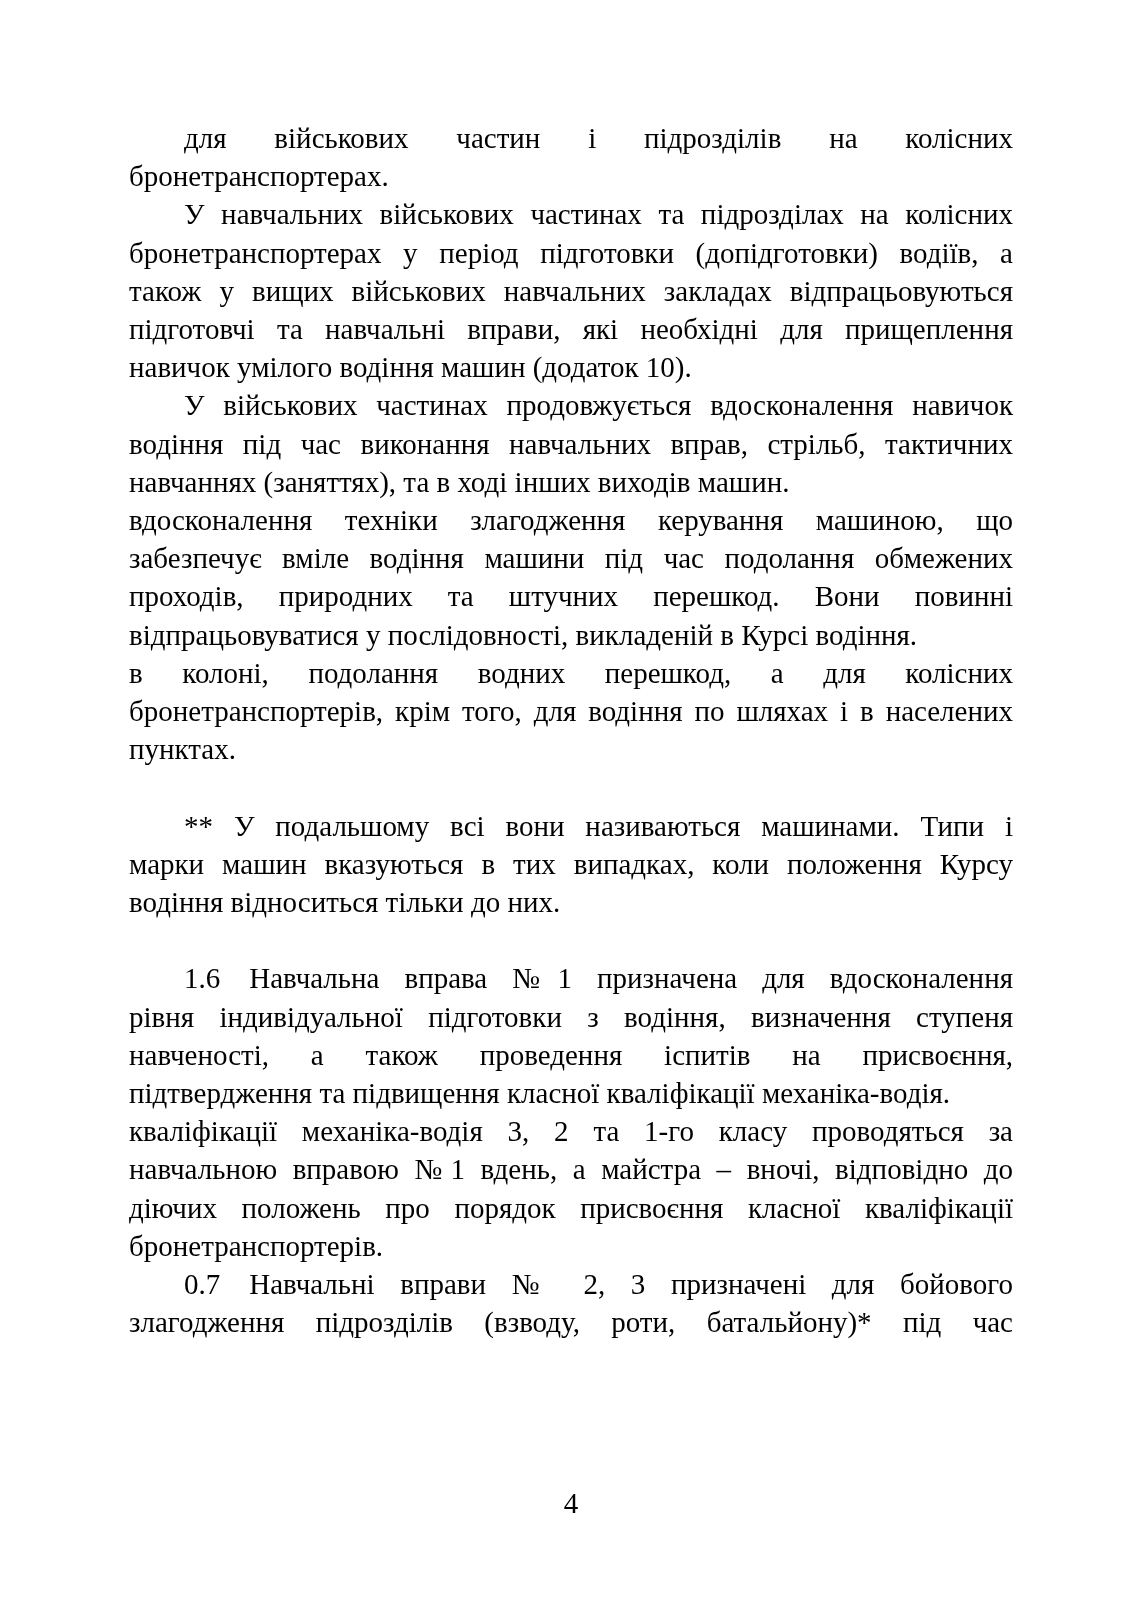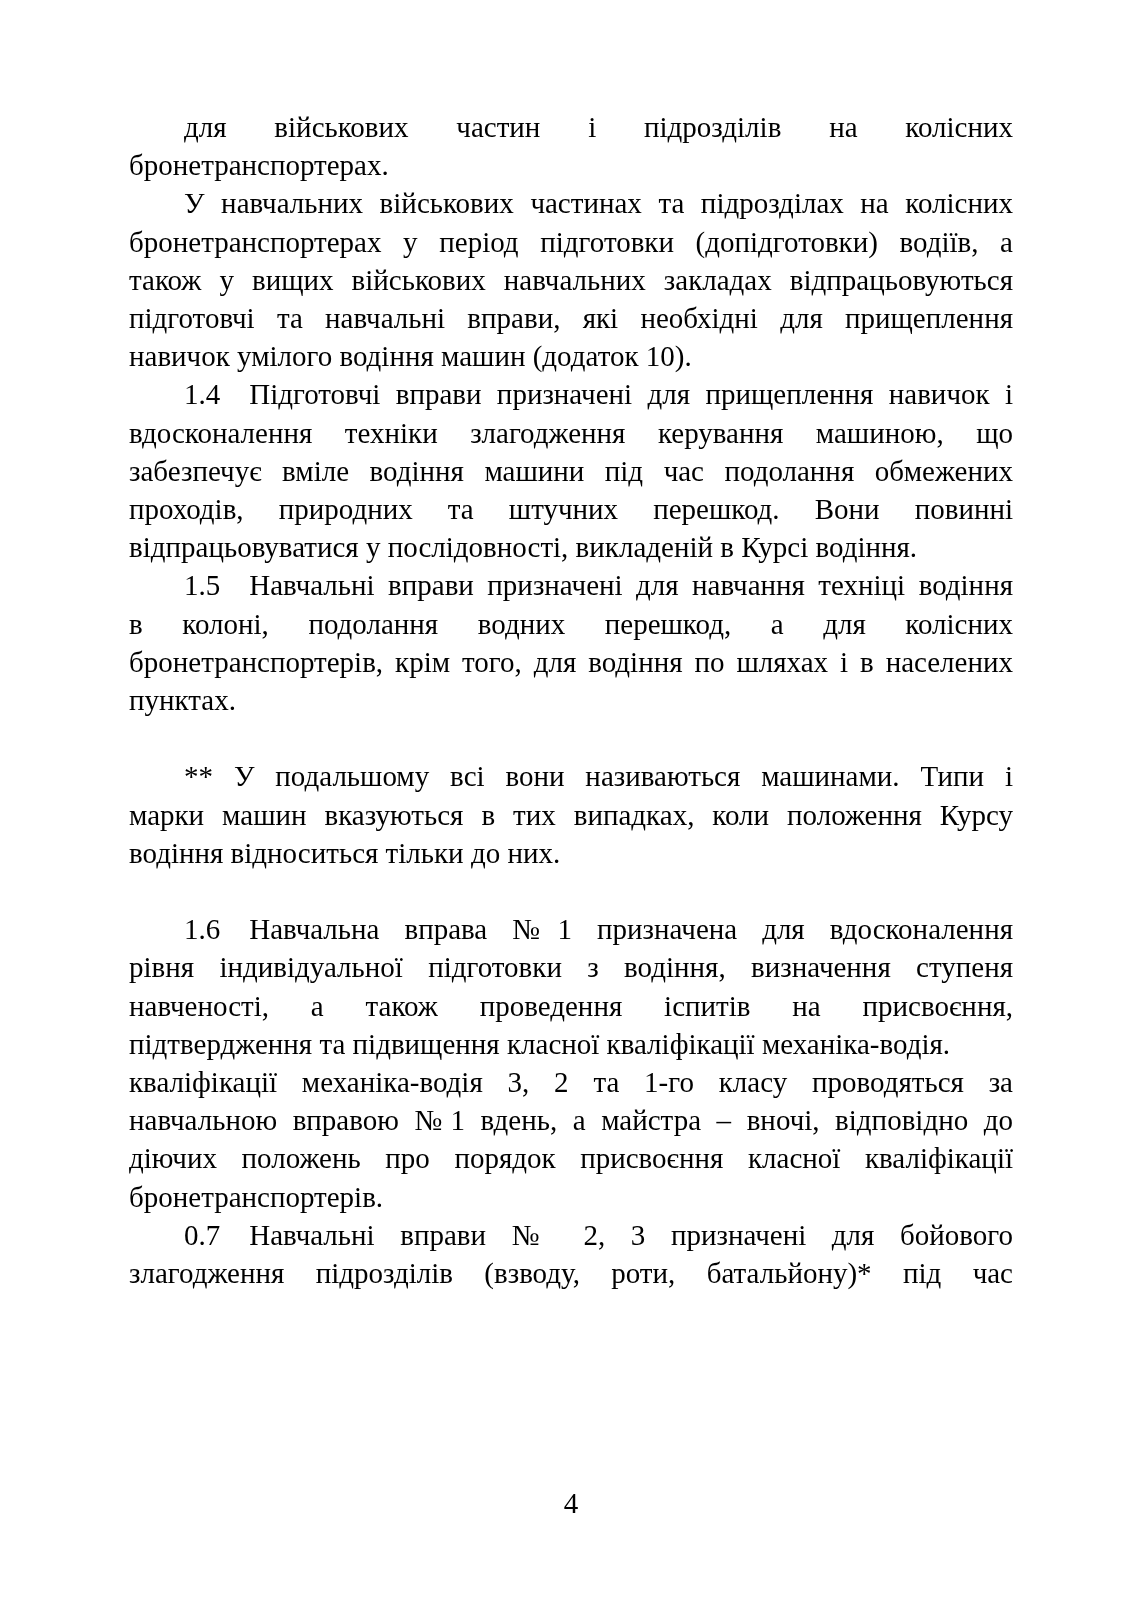--- a/index.html
+++ b/index.html
@@ -9,21 +9,21 @@
   body {
     width: 1142px;
     height: 1615px;
     background: #ffffff;
     position: relative;
     overflow: hidden;
   }
   .page-text {
     position: absolute;
     left: 129px;
-    top: 108px;
+    top: 119px;
     width: 884px;
     font-family: "Liberation Serif", "DejaVu Serif", serif;
     font-size: 29px;
     line-height: 38.2px;
     color: #000000;
   }
   .para { margin: 0; padding: 0; }
   .line {
     text-align: justify;
     text-align-last: justify;
@@ -55,31 +55,34 @@
   </div>
 
   <div class="para">
     <div class="line indent">У навчальних військових частинах та підрозділах на колісних</div>
     <div class="line">бронетранспортерах у період підготовки (допідготовки) водіїв, а</div>
     <div class="line">також у вищих військових навчальних закладах відпрацьовуються</div>
     <div class="line">підготовчі та навчальні вправи, які необхідні для прищеплення</div>
     <div class="line last">навичок умілого водіння машин (додаток 10).</div>
   </div>
 
+  <div class="para">
+    <div class="line indent">У військових частинах продовжується вдосконалення навичок</div>
+    <div class="line">водіння під час виконання навчальних вправ, стрільб, тактичних</div>
+    <div class="line last">навчаннях (заняттях), та в ході інших виходів машин.</div>
+  </div>
 
   <div class="para">
-    <div class="line indent">1.4 Підготовчі вправи призначені для прищеплення навичок і</div>
     <div class="line">вдосконалення техніки злагодження керування машиною, що</div>
     <div class="line">забезпечує вміле водіння машини під час подолання обмежених</div>
     <div class="line">проходів, природних та штучних перешкод. Вони повинні</div>
     <div class="line last">відпрацьовуватися у послідовності, викладеній в Курсі водіння.</div>
   </div>
 
   <div class="para">
-    <div class="line indent">1.5 Навчальні вправи призначені для навчання техніці водіння</div>
     <div class="line">в колоні, подолання водних перешкод, а для колісних</div>
     <div class="line">бронетранспортерів, крім того, для водіння по шляхах і в населених</div>
     <div class="line last">пунктах.</div>
   </div>
 
   <div class="spacer"></div>
 
   <div class="para">
     <div class="line indent">** У подальшому всі вони називаються машинами. Типи і</div>
     <div class="line">марки машин вказуються в тих випадках, коли положення Курсу</div>

